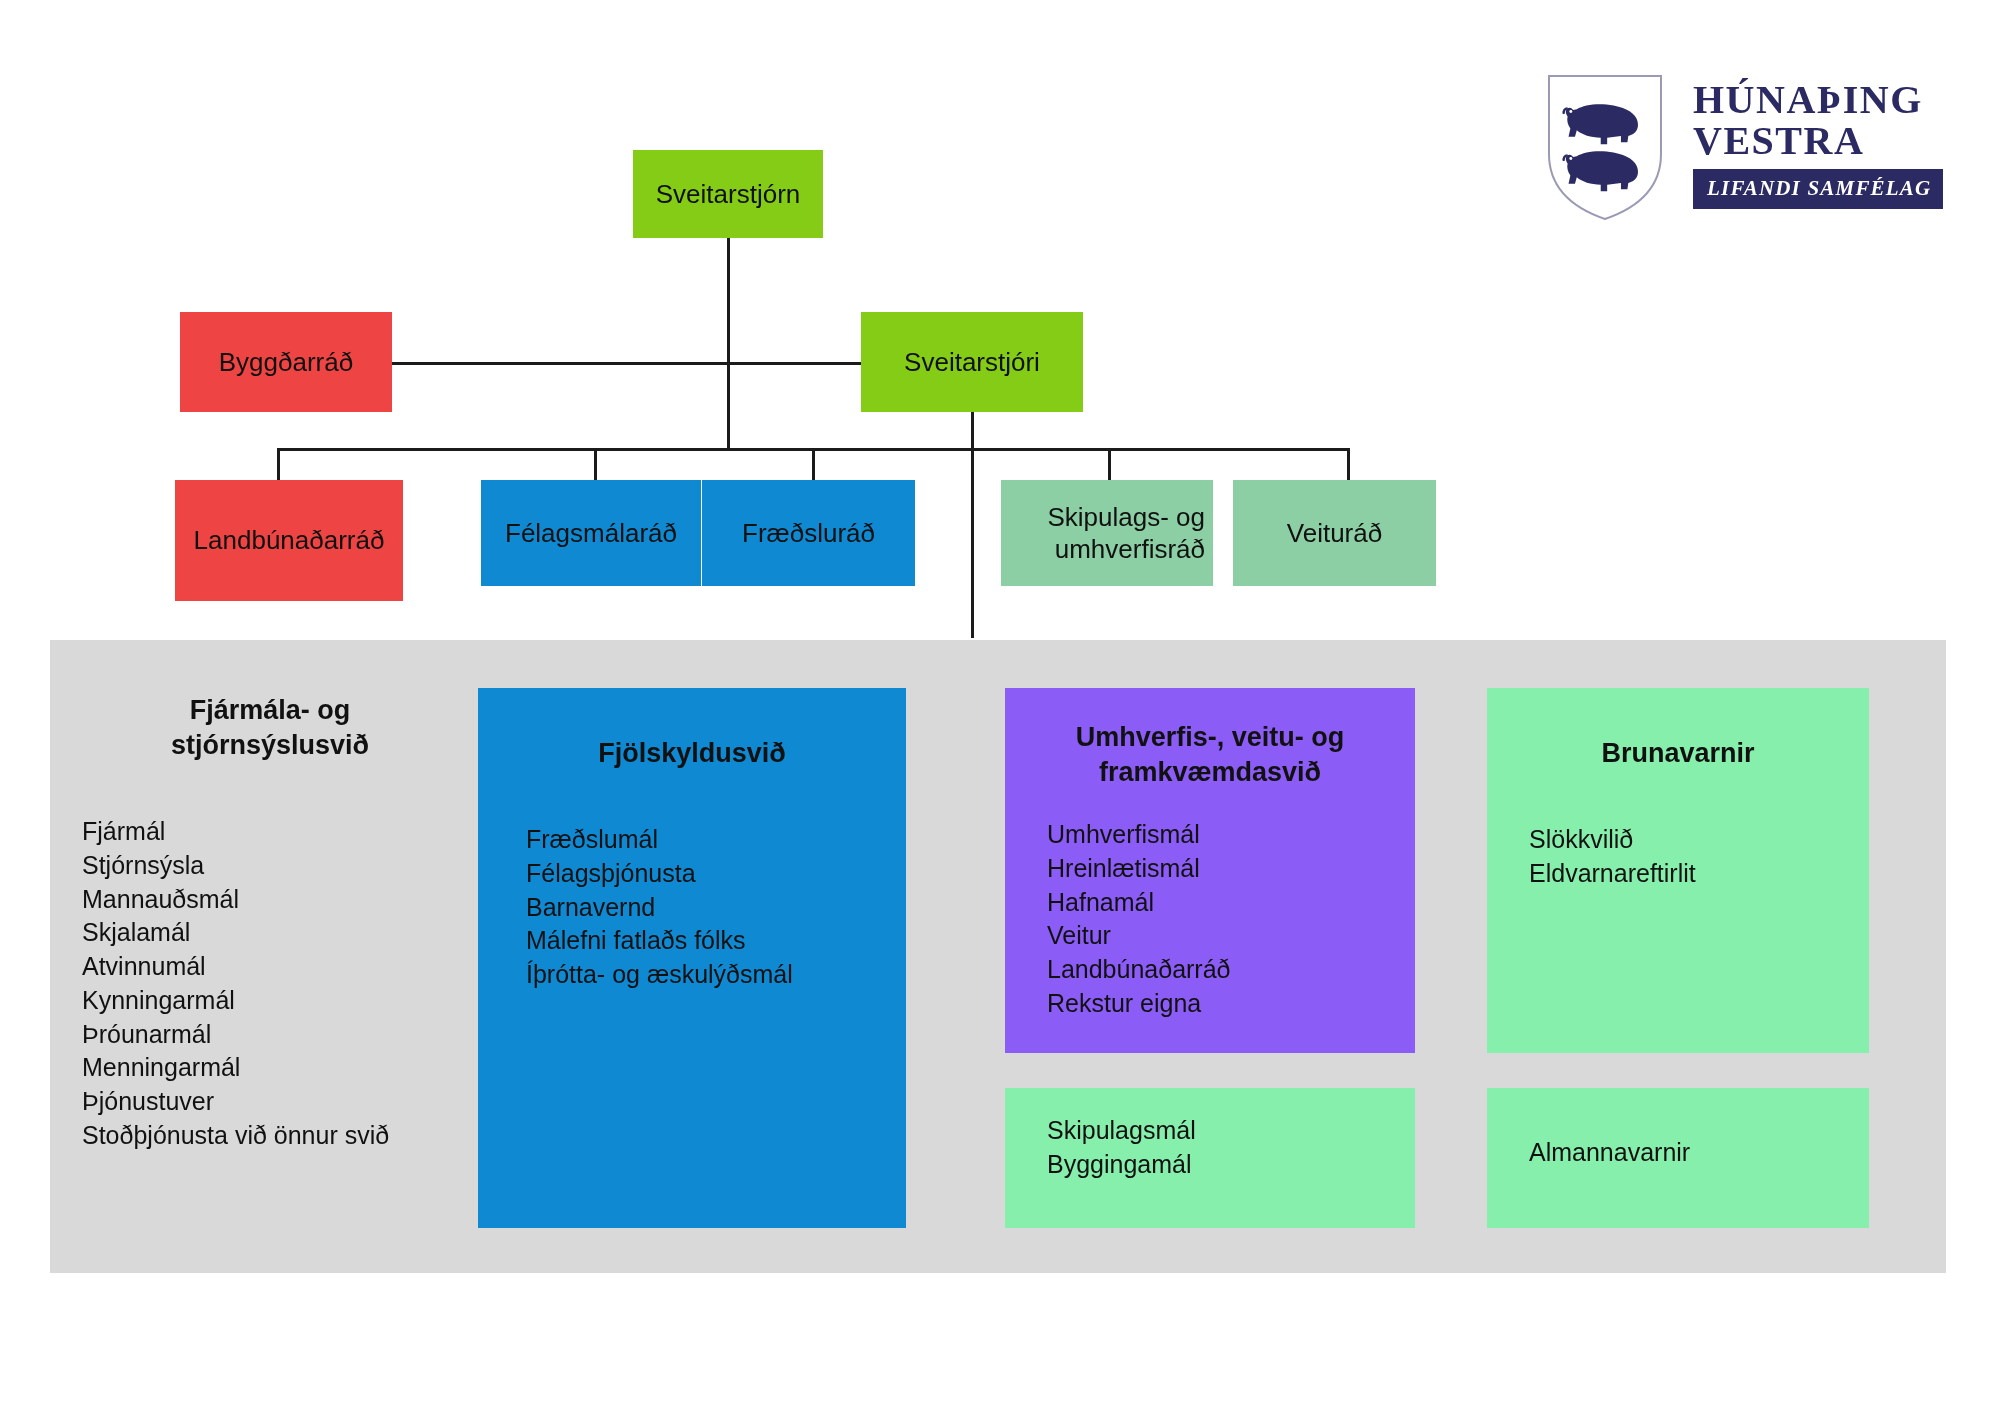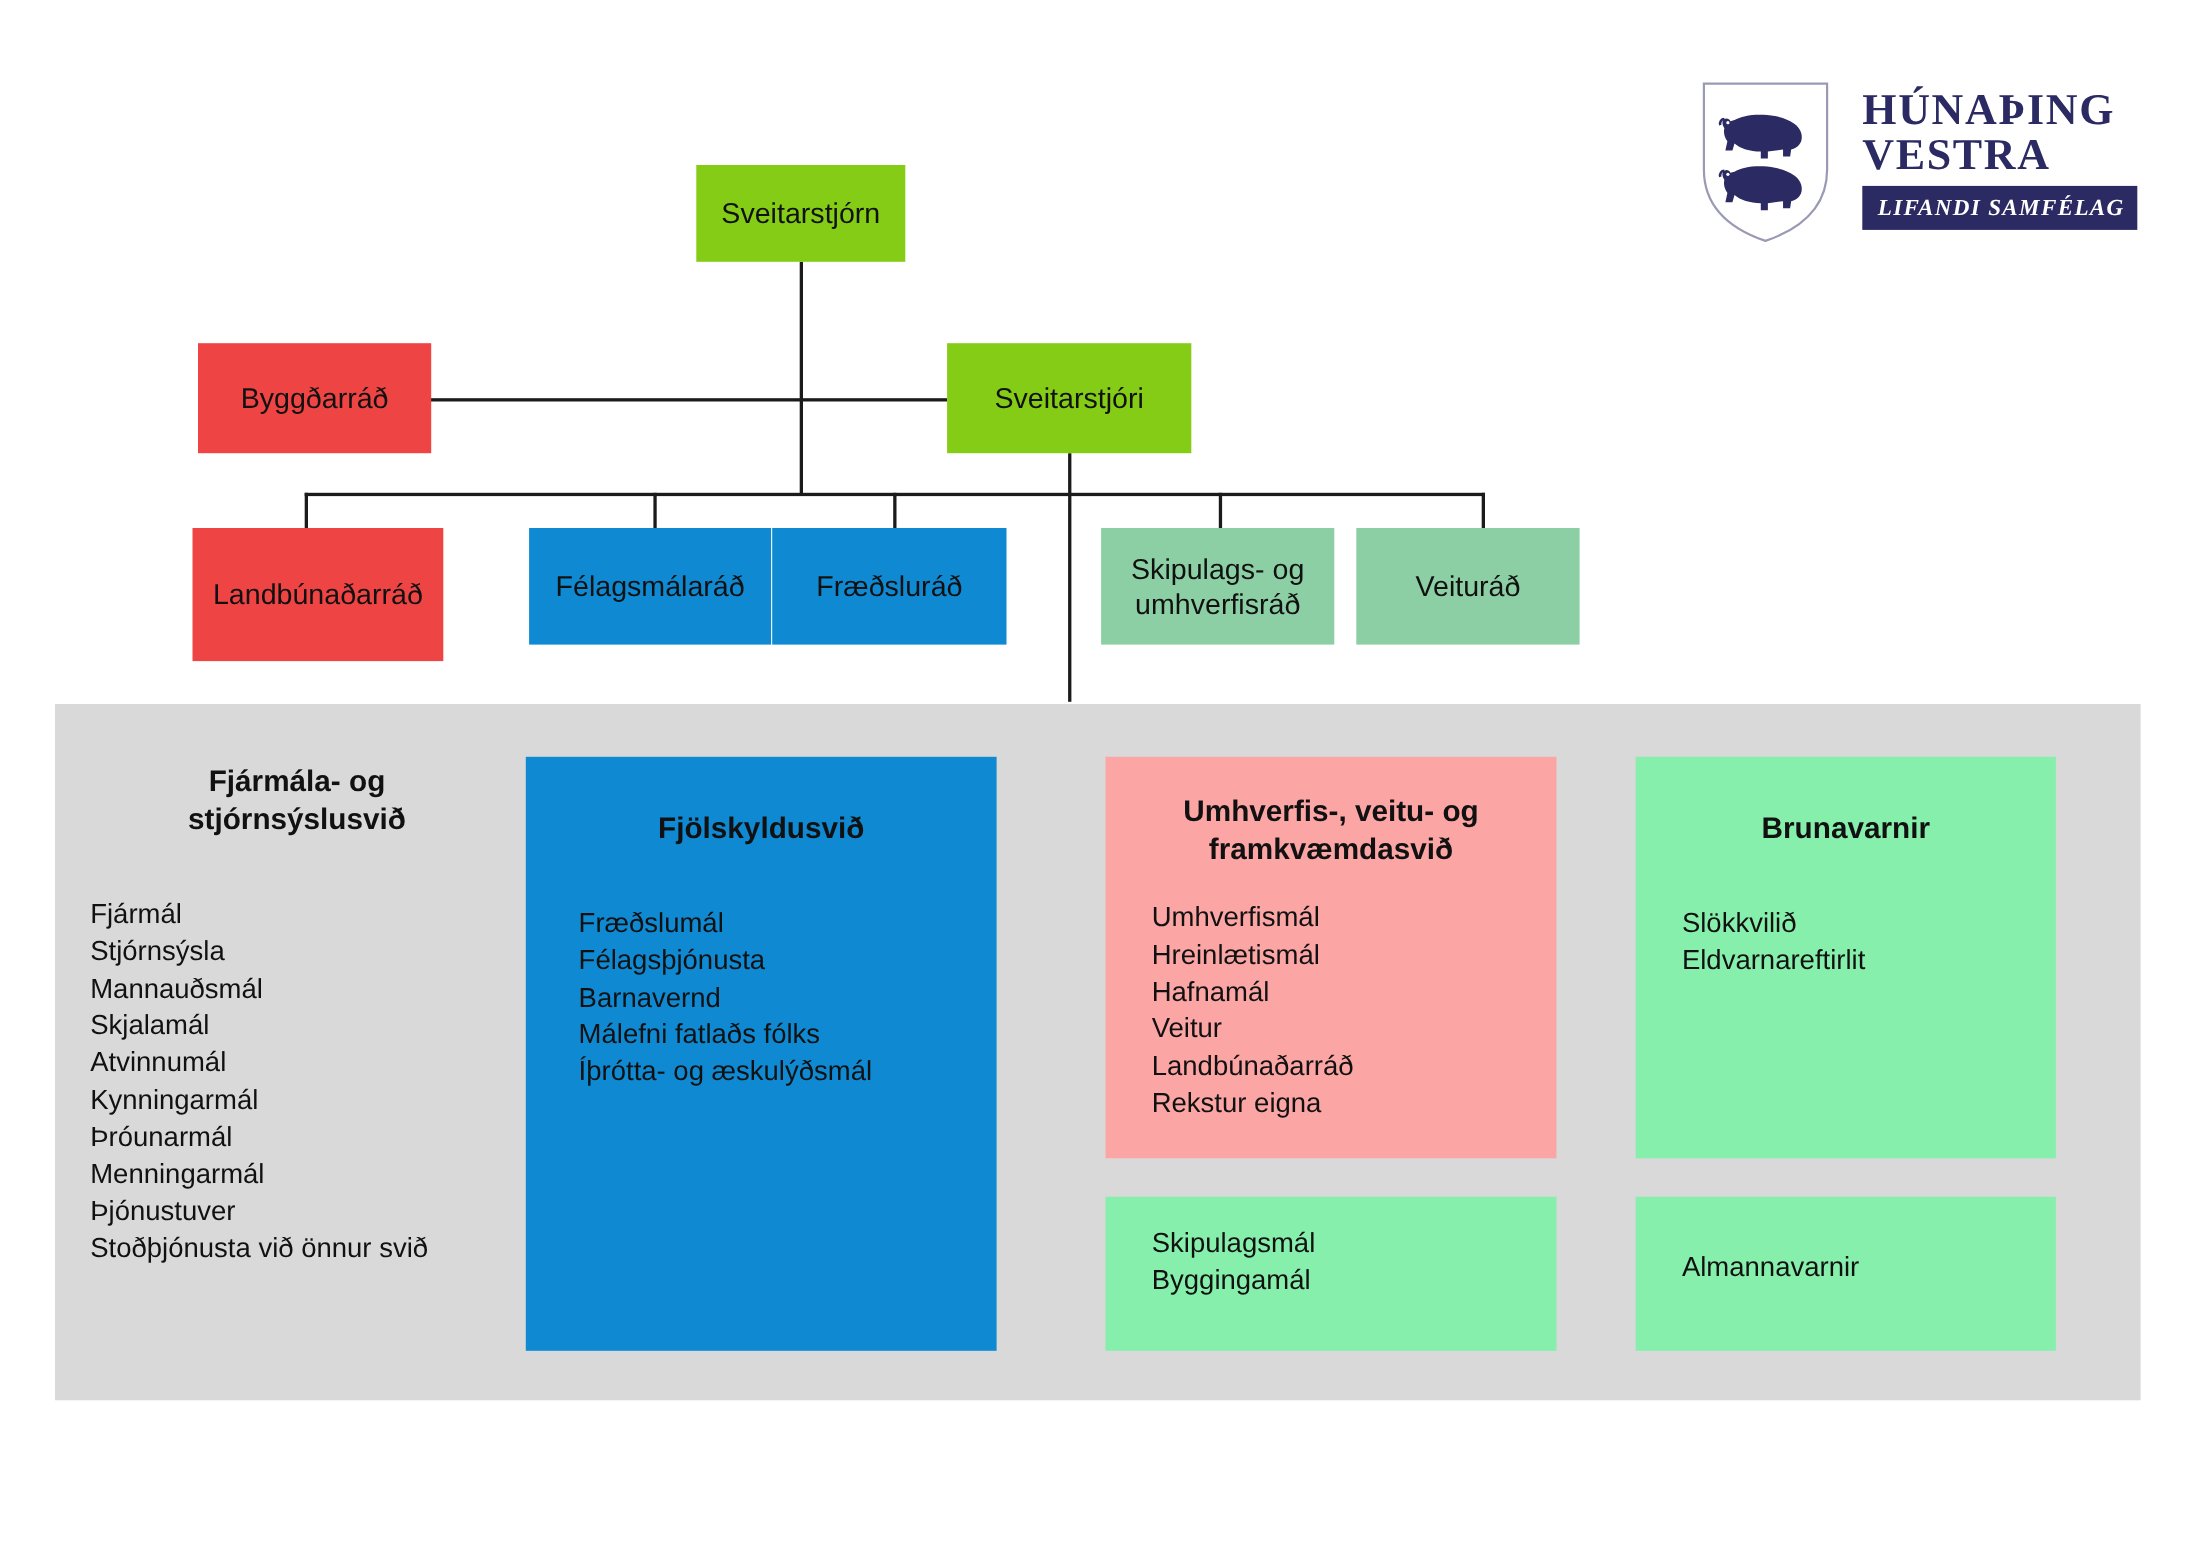--- a/index.html
+++ b/index.html
@@ -83,21 +83,21 @@
     position: absolute;
     left: 50px; top: 640px;
     width: 1896px; height: 633px;
     background: #d9d9d9;
   }
   .card {
     position: absolute;
     padding: 0;
   }
   .card.blue   { background: #1089d3; }
-  .card.green  { background: #fca5a5; }
+  .card.green  { background: #8b5cf6; }
   .card.orange { background: #86efac; }
   .card.plain  { background: transparent; }
 
   .card-title {
     font-weight: 700;
     font-size: 27px;
     line-height: 1.3;
     color: #111111;
     text-align: center;
     white-space: pre-line;
@@ -183,21 +183,21 @@
   </div>
 
   <div class="node blue" style="left:481px; top:480px; width:220px; height:106px;">
     <span>Félagsmálaráð</span>
   </div>
 
   <div class="node blue" style="left:702px; top:480px; width:213px; height:106px;text-align:right;">
     <span>Fræðsluráð</span>
   </div>
 
-  <div class="node green" style="left:1001px; top:480px; width:212px; height:106px;">
+  <div class="node green" style="left:1001px; top:480px; width:212px; height:106px;text-align:right;">
     <span>Skipulags- og umhverfisráð</span>
   </div>
 
   <div class="node green" style="left:1233px; top:480px; width:203px; height:106px;">
     <span>Veituráð</span>
   </div>
 
   <div id="panel">
 
     <div class="card plain" style="left:10px; top:45px; width:420px; height:545px;">

